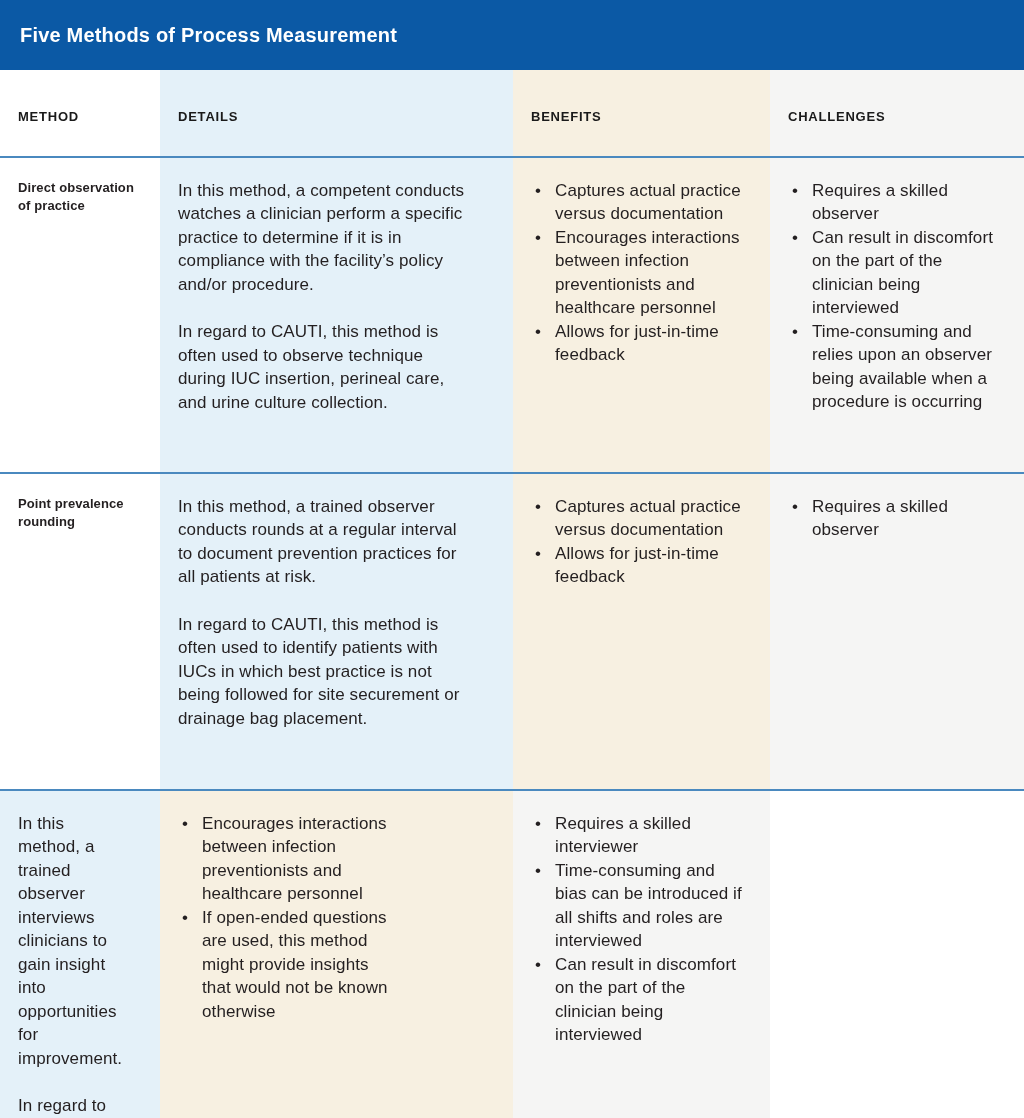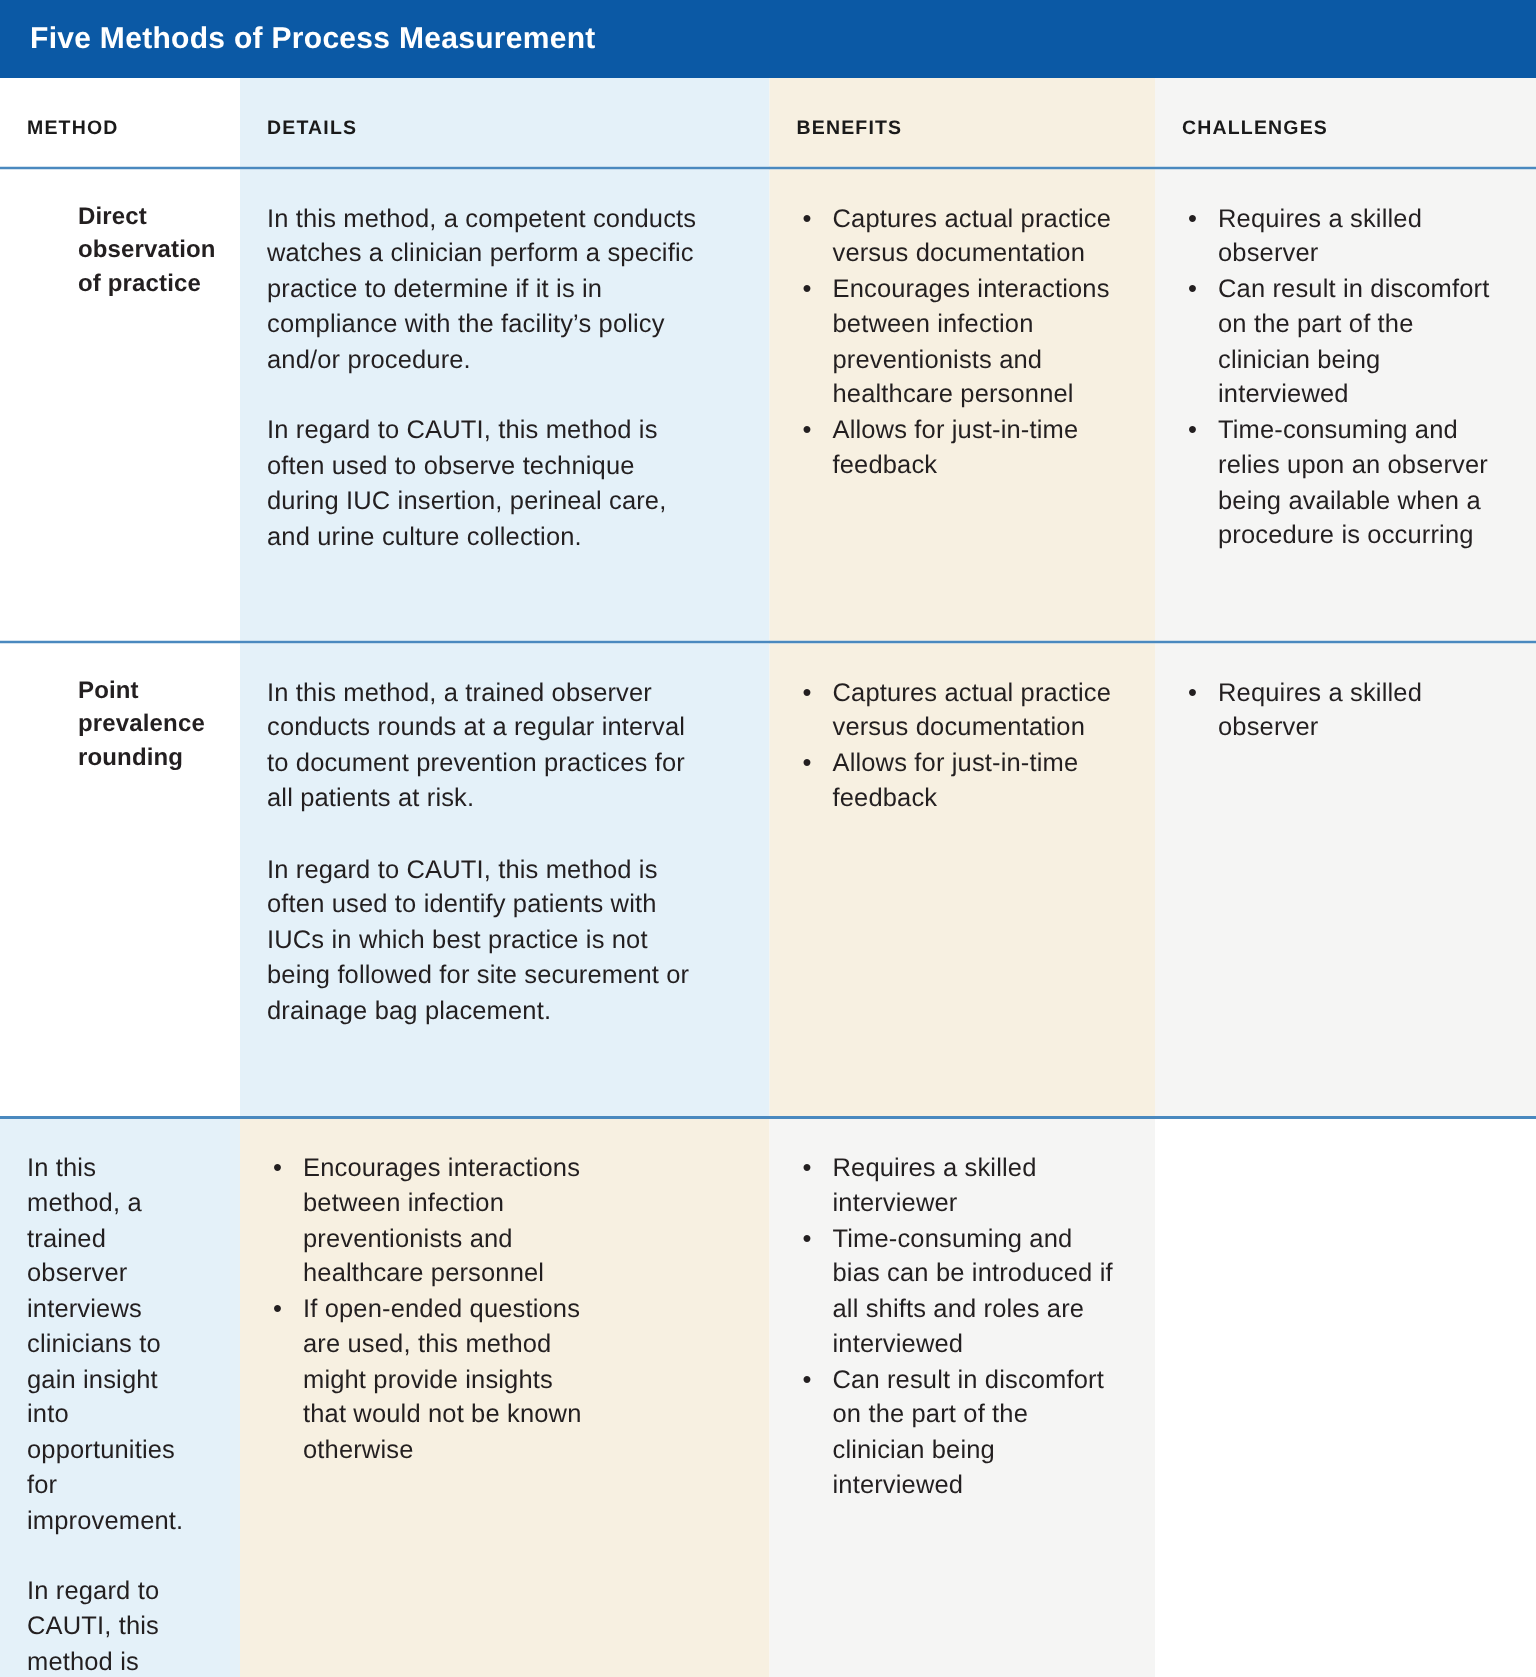--- a/index.html
+++ b/index.html
@@ -7,21 +7,21 @@
   body {
     font-family: "Liberation Sans", sans-serif;
     color: #231f20;
     width: 1024px;
     height: 1118px;
     overflow: hidden;
   }
 
   
   .banner {
-    height: 52px;
+    height: 70px;
     background: var(--header_bg, #0b59a5);
     display: flex;
     align-items: center;
     padding-left: 20px;
   }
   .banner h1 {
     color: #ffffff;
     font-size: 20px;
     font-weight: bold;
     letter-spacing: 0.2px;
@@ -34,21 +34,21 @@
     width: 1024px;
   }
 
   
   .col-method     { background: var(--method_bg, #ffffff); }
   .col-details    { background: var(--details_bg, #e4f1f9); }
   .col-benefits   { background: var(--benefits_bg, #f7f0e1); }
   .col-challenges { background: var(--challenges_bg, #f5f5f4); }
 
   
-  .header-row { height: 59px; }
+  .header-row { height: 86px; }
   .header-row .hcell {
     display: flex;
     align-items: center;
     padding: 6px 10px 0 18px;
     font-size: 13px;
     font-weight: bold;
     letter-spacing: 0.06em;
     color: #1a1a1a;
   }
 
@@ -61,24 +61,23 @@
   .cell {
     padding: 21px 14px 10px 18px;
     font-size: 17px;
     line-height: 1.38;
     letter-spacing: 0.1px;
   }
   .cell.col-details { padding-right: 44px; }
 
   .method-name {
     font-weight: bold;
-    font-size: 16px;
+    font-size: 13px;
     line-height: 1.4;
     padding-right: 4px;
-    margin-left: 34px;
   }
 
   .cell p { margin: 0 0 24px; }
   .cell p:last-child { margin-bottom: 0; }
 
   .cell ul { list-style: none; padding-left: 4px; }
   .cell li {
     position: relative;
     padding-left: 20px;
     max-width: 212px;

